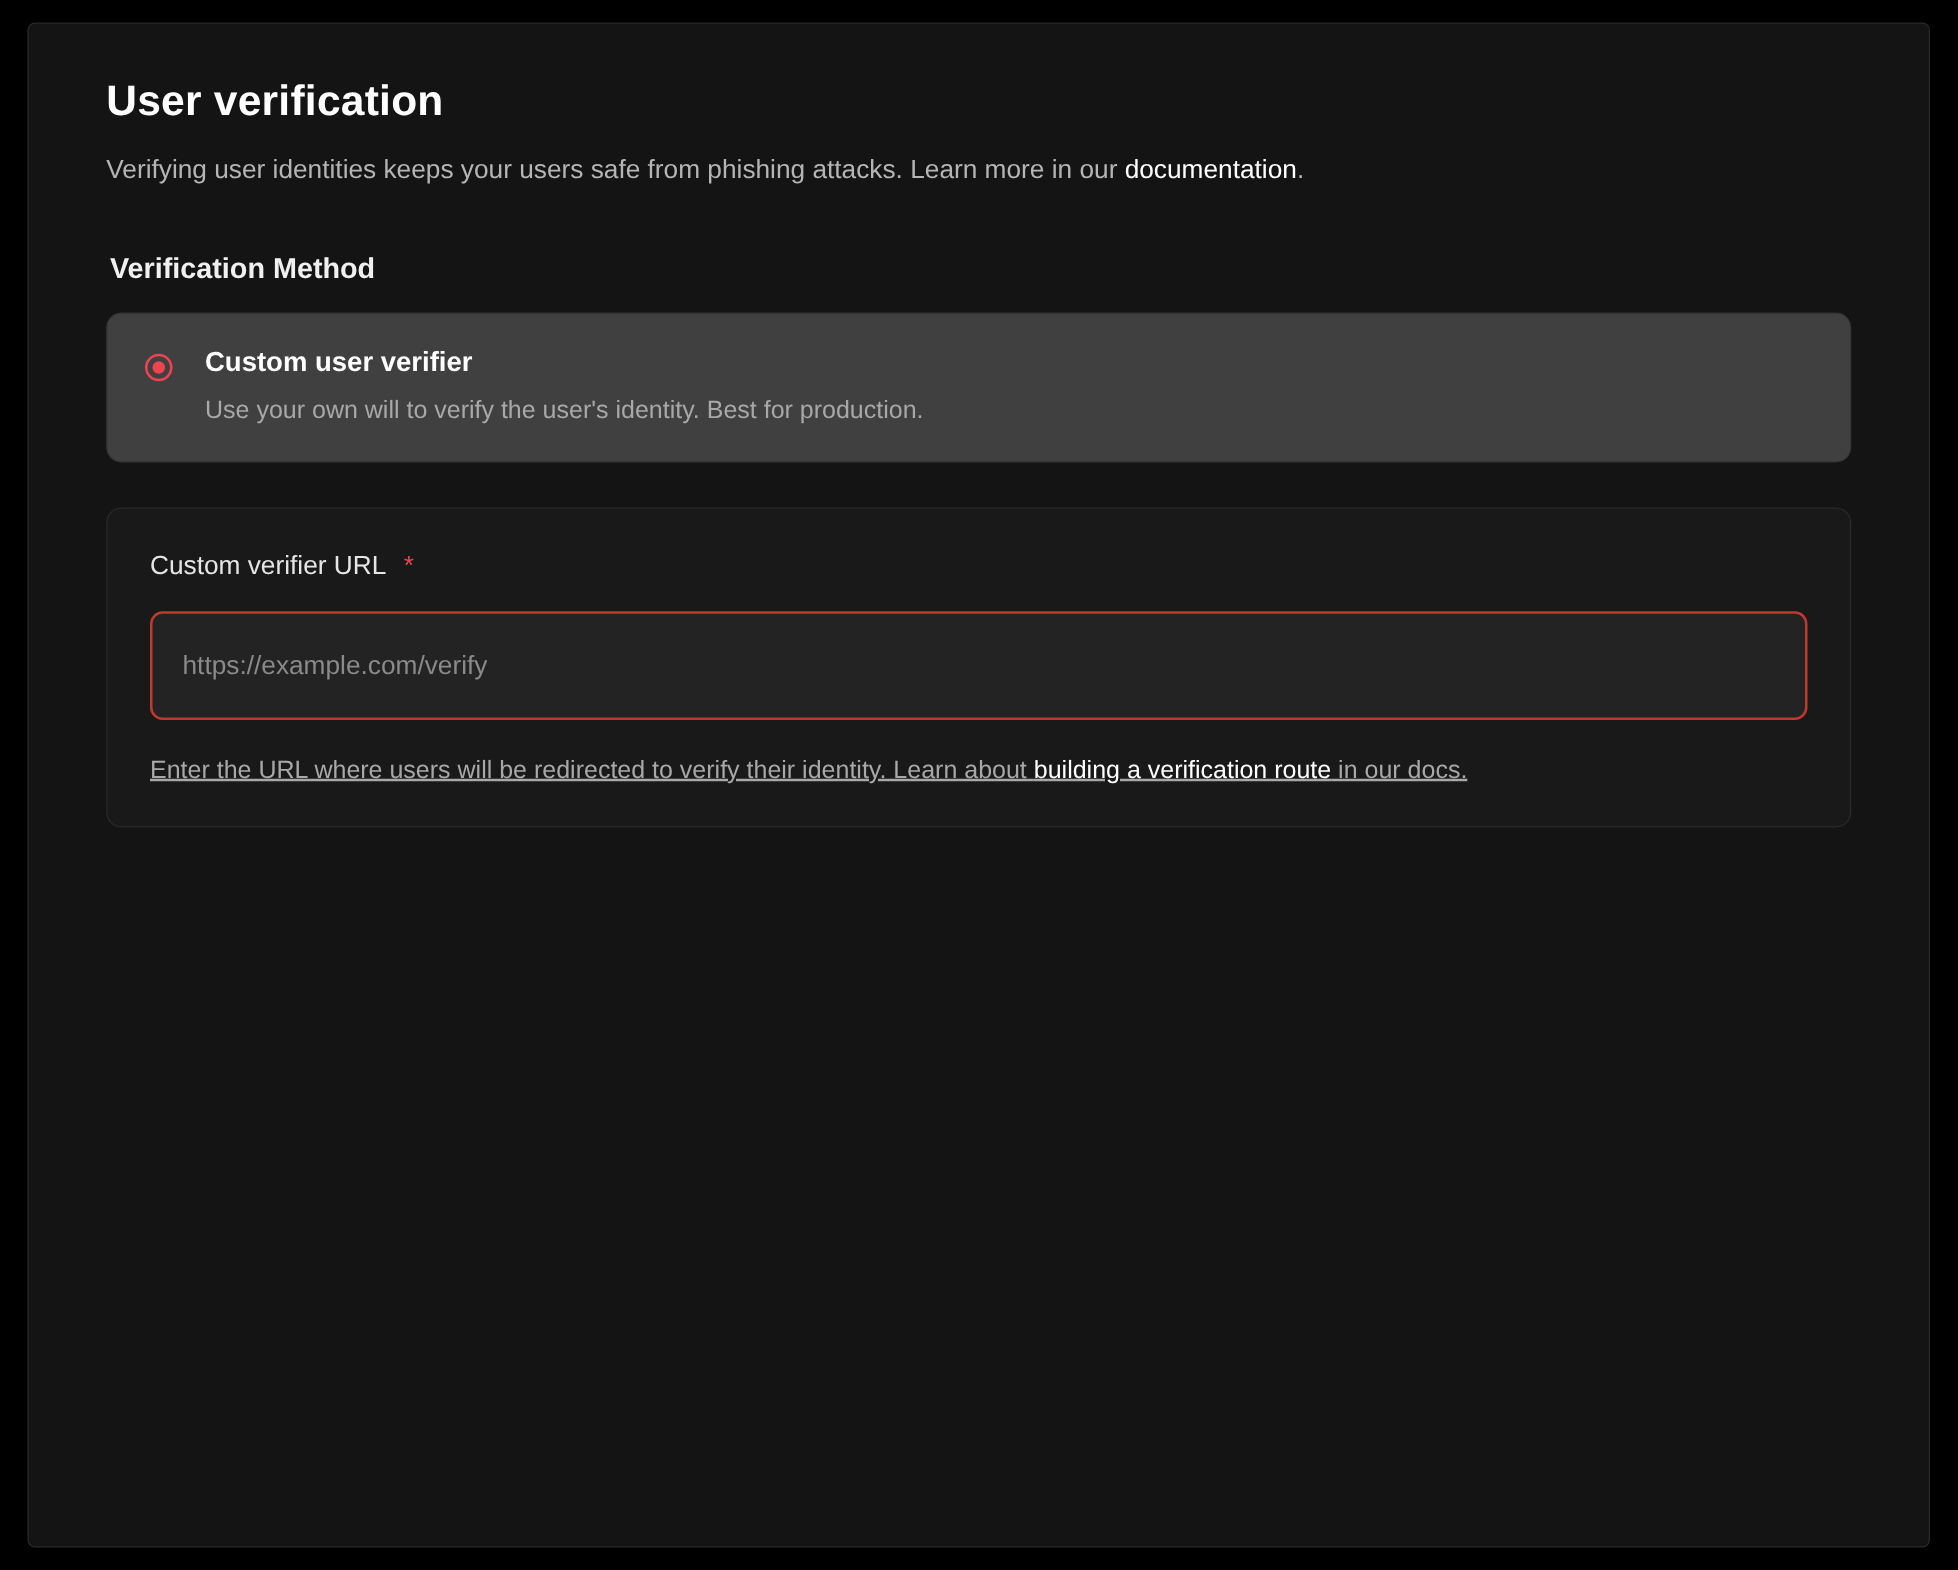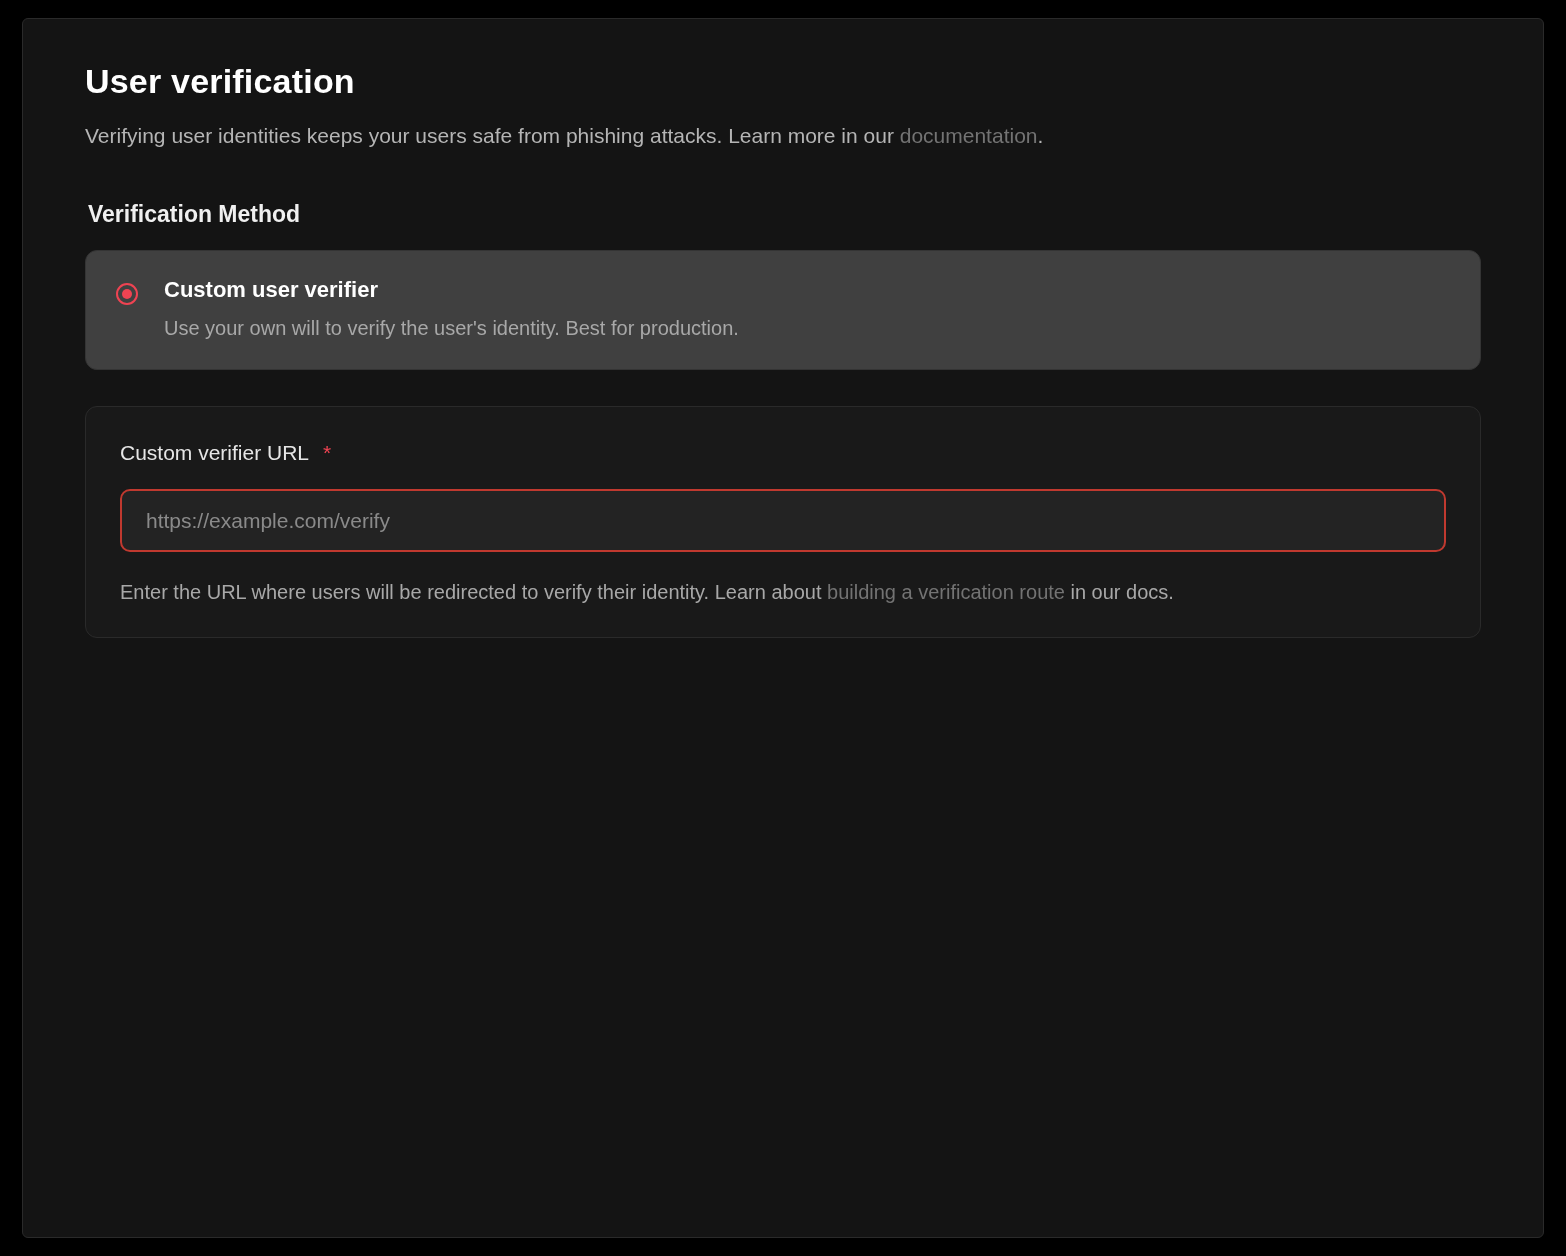--- a/index.html
+++ b/index.html
@@ -39,21 +39,21 @@
     margin: 0 0 22px 0;
     line-height: 1.1;
   }
   .subtitle {
     font-size: 21px;
     color: #b5b5b5;
     margin: 0 0 50px 0;
     line-height: 1.35;
   }
   a.link {
-    color: #737373;
+    color: #ffffff;
     text-decoration: none;
   }
 
   .section-label {
     font-size: 23px;
     color: #f0f0f0;
     margin: 0 0 22px 3px;
   }
 
   .option {
@@ -131,37 +131,38 @@
   }
   .req {
     color: #ef4352;
     margin-left: 14px;
     font-size: 21px;
   }
   .url-input {
     display: block;
     box-sizing: border-box;
     width: 100%;
-    height: 63px;
+    height: 87px;
     background: #232323;
     border: 2px solid #c0392f;
     border-radius: 10px;
     color: #e5e5e5;
     font-size: 21px;
     font-family: "Liberation Sans", sans-serif;
     padding: 0 24px;
     outline: none;
   }
   .url-input::placeholder { color: #8a8a8a; }
   .help {
     font-size: 20px;
     color: #a8a8a8;
     line-height: 1.45;
     margin: 26px 0 0 0;
     max-width: 1360px;
+    text-decoration: underline;
   }
 
   .footer {
     position: absolute;
     right: 62px;
     bottom: 44px;
   }
   .save-btn {
     background: #ef4352;
     color: #ffffff;

